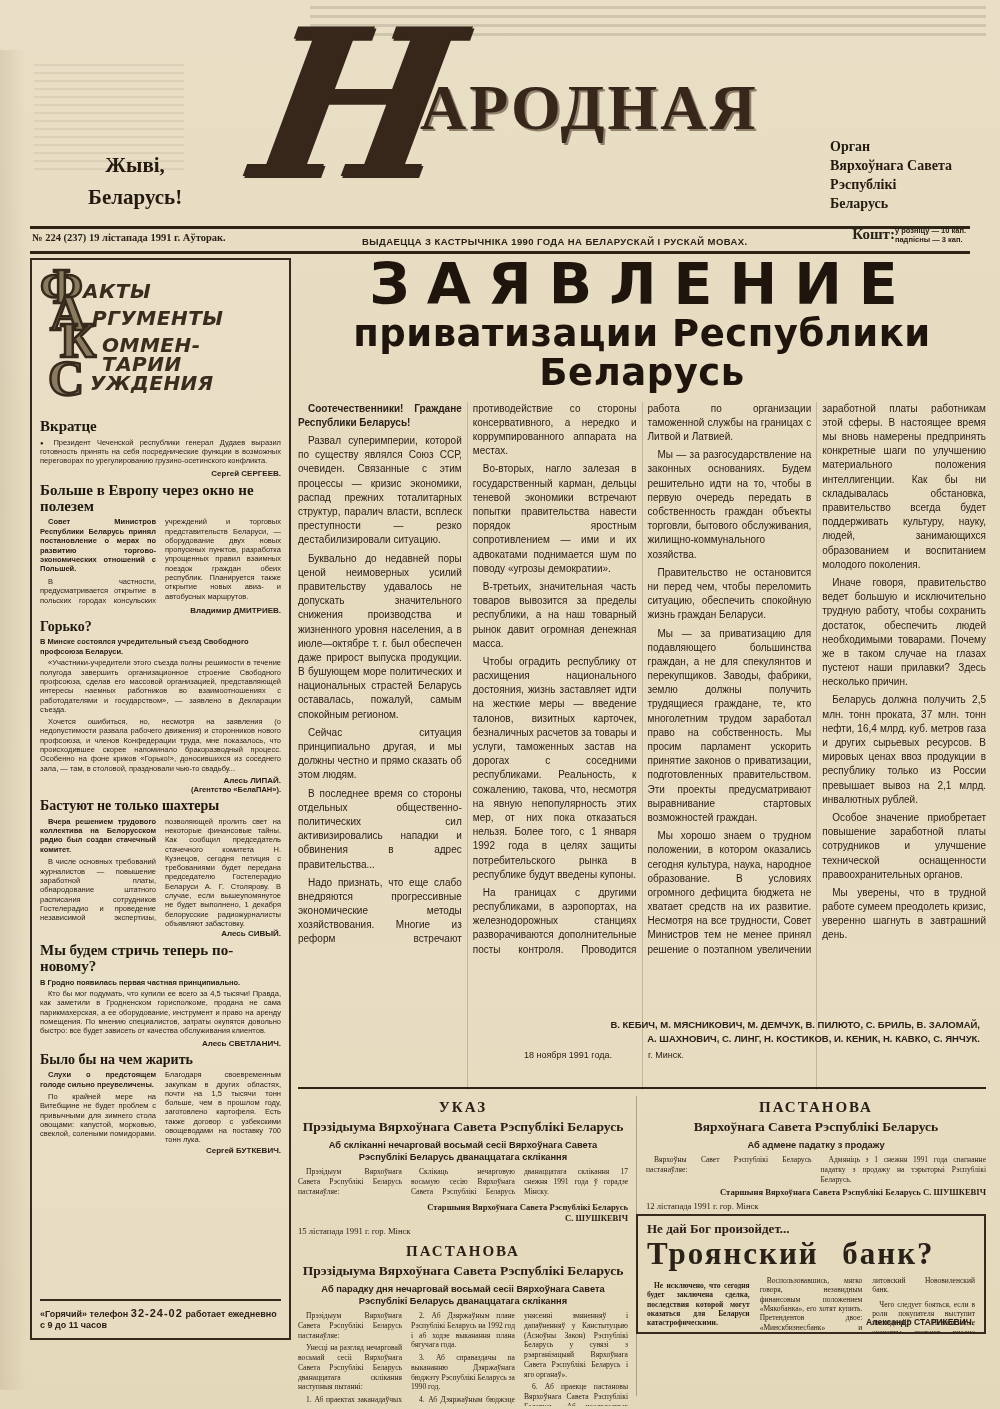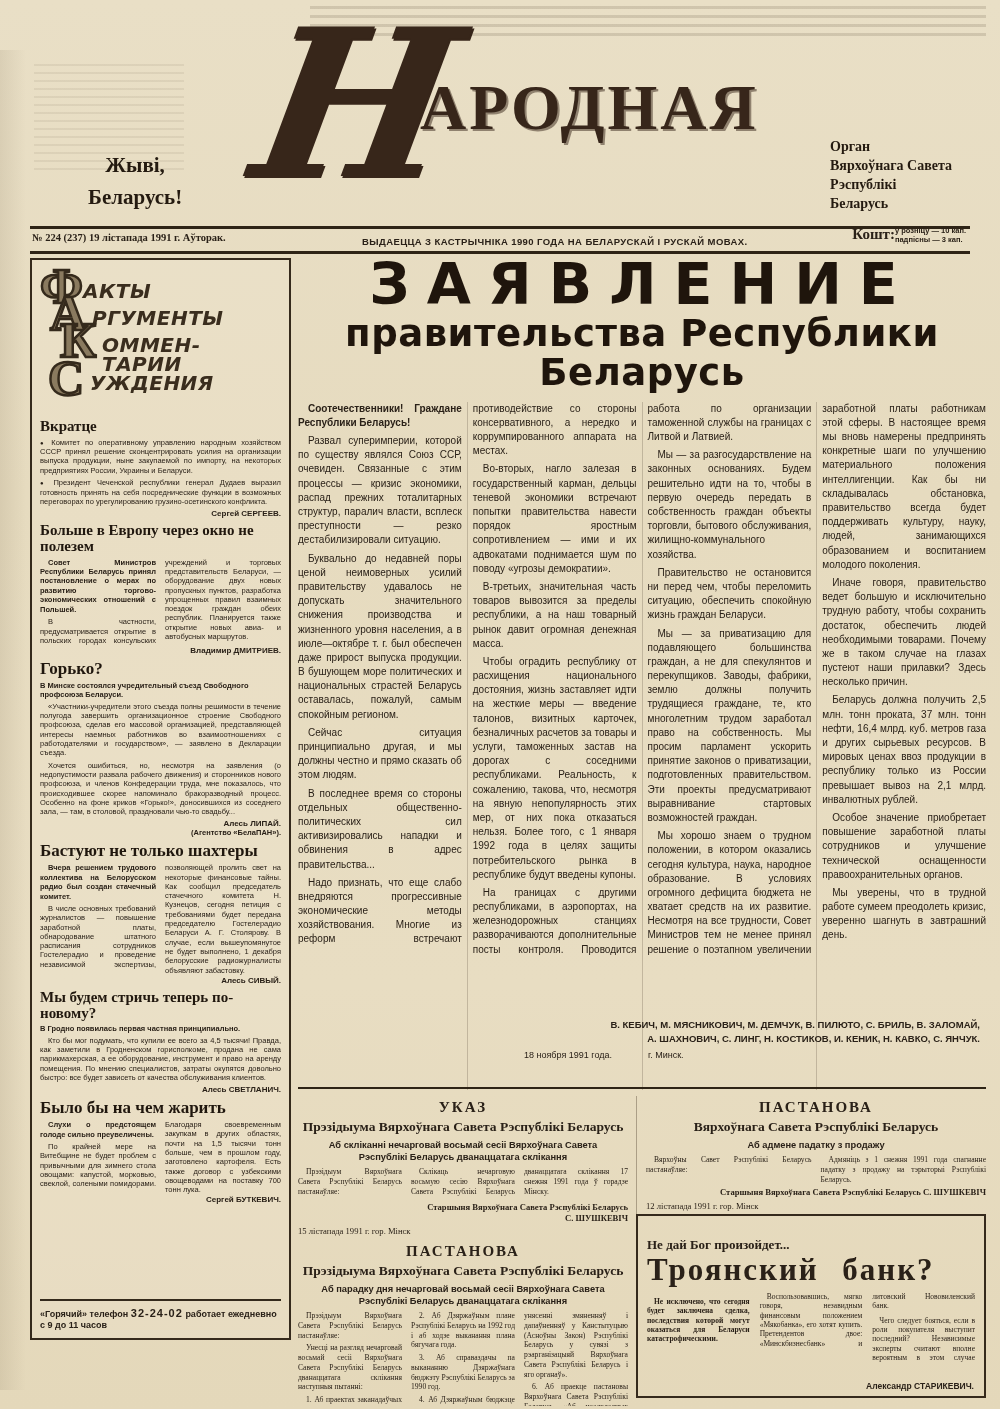--- a/index.html
+++ b/index.html
@@ -37,21 +37,21 @@
   .faks-logo{position:relative;height:148px;margin-bottom:2px;color:#3a2d1e;}
   .fr{display:flex;}
   .faks-letter{font:900 50px/0.82 "Liberation Serif",serif;color:#8a7a5f;-webkit-text-stroke:2.5px #352a1c;flex:0 0 42px;}
   .faks-word{font:italic 900 20px/0.95 "DejaVu Sans",sans-serif;margin-top:16px;letter-spacing:.5px;}
   .fr2{margin-top:-14px;padding-left:10px;}
   .fr3{margin-top:-14px;padding-left:20px;}
   .fr3 .faks-word{width:120px;}
   .fr4{margin-top:-16px;padding-left:8px;}
   .sec{margin-top:5px;}
   .sec-h{font:bold 15px/1.05 "Liberation Serif",serif;color:#20170e;margin:4px 0 3px;}
-  .sec-h.big{font-size:17px;}
+  .sec-h.big{font-size:14px;}
   .lead{font:bold 7.5px/1.26 "Liberation Sans",sans-serif;margin:0 0 2px;}
   .bodytxt{font:7.5px/1.24 "Liberation Sans",sans-serif;text-align:justify;}
   .bodytxt p{margin:0 0 3px;text-indent:8px;}
   .two{column-count:2;column-gap:9px;}
   .two > *{break-inside:avoid-column;}
   .bullet{text-indent:0 !important;}
   .bullet::before{content:"● ";font-size:6px;}
   .byline{font:bold 8px "Liberation Sans",sans-serif;text-align:right;margin-top:1px;}
   .byline-sub{font:bold 7.5px "Liberation Sans",sans-serif;text-align:right;}
   .hotline{position:absolute;left:8px;right:8px;bottom:6px;border-top:2px solid #352a1c;padding-top:5px;
@@ -78,22 +78,22 @@
   .doc-title{font:bold 15px/1.2 "Liberation Serif",serif;text-align:center;letter-spacing:2px;margin:4px 0 0;}
   .doc-org{font:bold 13.5px/1.2 "Liberation Serif",serif;text-align:center;margin:3px 0 0;}
   .doc-subject{font:bold 9.3px/1.3 "Liberation Sans",sans-serif;text-align:center;margin:4px 8px 4px;}
   .doc-body{column-count:3;column-gap:9px;font:7.6px/1.28 "Liberation Serif",serif;text-align:justify;}
   .doc-body.c2{column-count:2;}
   .doc-body p{margin:0 0 3px;text-indent:8px;}
   .doc-signer{font:bold 8.6px/1.3 "Liberation Serif",serif;text-align:right;margin-top:3px;}
   .doc-date{font:8.6px "Liberation Serif",serif;margin:2px 0 6px;}
 
   
-  .trojan{position:absolute;left:636px;top:1214px;width:350px;height:184px;border:2.5px solid #352a1c;
-       padding:22px 9px;box-sizing:border-box;overflow:hidden;}
+  .trojan{position:absolute;left:636px;top:1214px;width:350px;height:120px;border:2.5px solid #352a1c;
+       padding:6px 9px;box-sizing:border-box;overflow:hidden;}
   .tr-kicker{font:bold 13px/1.1 "Liberation Serif",serif;margin:0;}
   .tr-title{font:bold 31px/1.05 "Liberation Serif",serif;letter-spacing:2px;margin:2px 0 5px;word-spacing:14px;}
   .tr-cols{column-count:3;column-gap:10px;height:74px;font:7.5px/1.25 "Liberation Serif",serif;text-align:justify;overflow:hidden;}
   .tr-cols p{margin:5px 0 3px;text-indent:7px;}
   .tr-lead{font-weight:bold;text-indent:7px;}
   .tr-byline{position:absolute;right:10px;bottom:5px;font:bold 8.5px "Liberation Sans",sans-serif;background:inherit;}
   .flow-list{display:contents;}
 </style>
 </head>
 <body>
@@ -150,21 +150,20 @@
         </div>
         <div class="fr fr4">
           <span class="faks-letter">С</span>
           <span class="faks-word">УЖДЕНИЯ</span>
         </div>
       </div>
 
       <div class="sec">
         <h3 class="sec-h">Вкратце</h3>
         <div class="bodytxt">
-            <p class="bullet">Комитет по оперативному управлению народным хозяйством СССР принял решение сконцентрировать усилия на организации выпуска продукции, ныне закупаемой по импорту, на некоторых предприятиях России, Украины и Беларуси.</p>
             <p class="bullet">Президент Чеченской республики генерал Дудаев выразил готовность принять на себя посреднические функции в возможных переговорах по урегулированию грузино-осетинского конфликта.</p>
           </div>
         <div class="byline">Сергей СЕРГЕЕВ.</div>
       </div>
 
       <div class="sec">
         <h3 class="sec-h">Больше в Европу через окно не полезем</h3>
         <div class="bodytxt two">
           <p class="lead">Совет Министров Республики Беларусь принял постановление о мерах по развитию торгово-экономических отношений с Польшей.</p>
           <div class="flow-list"><p>В частности, предусматривается открытие в польских городах консульских учреждений и торговых представительств Беларуси, — оборудование двух новых пропускных пунктов, разработка упрощенных правил взаимных поездок граждан обеих республик. Планируется также открытие новых авиа- и автобусных маршрутов.</p></div>
@@ -214,21 +213,21 @@
 
     <div class="hotline">
       <span>«Горячий» телефон</span>
       <span class="phone">32-24-02</span>
       <span>работает ежедневно с 9 до 11 часов</span>
     </div>
   </div>
 
   <div class="statement">
     <h1 class="st-title">ЗАЯВЛЕНИЕ</h1>
-    <h2 class="st-sub">правительства Республики Беларусь</h2>
+    <h2 class="st-sub">приватизации Республики Беларусь</h2>
     <div class="st-cols">
         <p>Соотечественники! Граждане Республики Беларусь!</p>
         <p>Развал суперимперии, которой по существу являлся Союз ССР, очевиден. Связанные с этим процессы — кризис экономики, распад прежних тоталитарных структур, паралич власти, всплеск преступности — резко дестабилизировали ситуацию.</p>
         <p>Буквально до недавней поры ценой неимоверных усилий правительству удавалось не допускать значительного снижения производства и жизненного уровня населения, а в июле—октябре т. г. был обеспечен даже прирост выпуска продукции. В бушующем море политических и национальных страстей Беларусь оставалась, пожалуй, самым спокойным регионом.</p>
         <p>Сейчас ситуация принципиально другая, и мы должны честно и прямо сказать об этом людям.</p>
         <p>В последнее время со стороны отдельных общественно-политических сил активизировались нападки и обвинения в адрес правительства...</p>
         <p>Надо признать, что еще слабо внедряются прогрессивные экономические методы хозяйствования. Многие из реформ встречают противодействие со стороны консервативного, а нередко и коррумпированного аппарата на местах.</p>
         <p>Во-вторых, нагло залезая в государственный карман, дельцы теневой экономики встречают попытки правительства навести порядок яростным сопротивлением — ими и их адвокатами поднимается шум по поводу «угрозы демократии».</p>
         <p>В-третьих, значительная часть товаров вывозится за пределы республики, а на наш товарный рынок давит огромная денежная масса.</p>
         <p>Чтобы оградить республику от расхищения национального достояния, жизнь заставляет идти на жесткие меры — введение талонов, визитных карточек, безналичных расчетов за товары и услуги, таможенных застав на дорогах с соседними республиками. Реальность, к сожалению, такова, что, несмотря на явную непопулярность этих мер, от них пока отказаться нельзя. Более того, с 1 января 1992 года в целях защиты потребительского рынка в республике будут введены купоны.</p>

